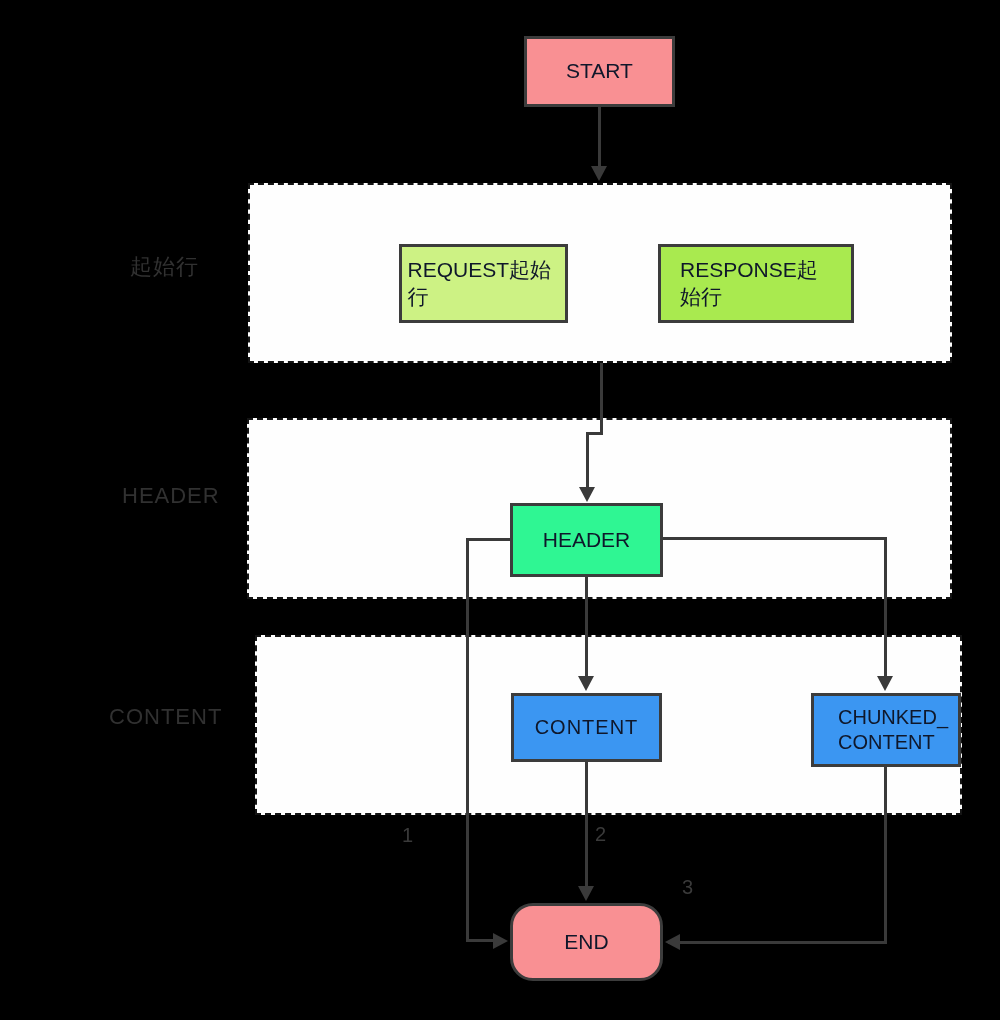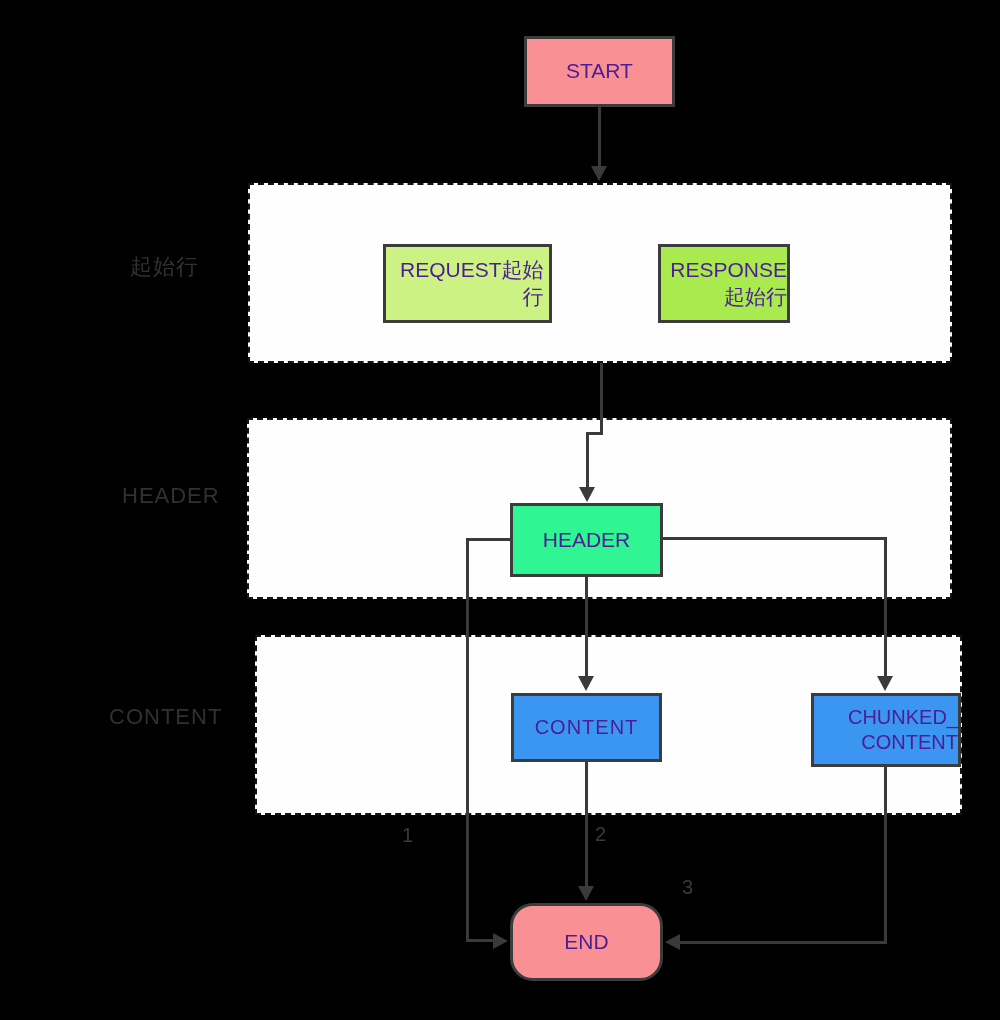--- a/index.html
+++ b/index.html
@@ -25,27 +25,27 @@
     position:absolute; color:#313131; font-size:22px;
     letter-spacing:1px; white-space:nowrap;
   }
   #label-startline { left:130px; top:252px; }
   #label-header    { left:122px; top:483px; }
   #label-content   { left:109px; top:704px; }
 
   
   .node {
     position:absolute; box-sizing:border-box;
-    border:3px solid #3C3C3C; color:#4c1d95;
+    border:3px solid #3C3C3C; color:#0f172a;
     display:flex; align-items:center; justify-content:center;
-    text-align:right; font-size:21px; line-height:1.25;
+    text-align:left; font-size:21px; line-height:1.25;
   }
   #node-start   { left:524px; top:36px;  width:151px; height:71px; }
   #node-request { left:383px; top:244px; width:169px; height:79px; }
-  #node-response{ left:658px; top:244px; width:132px; height:79px; }
+  #node-response{ left:658px; top:244px; width:196px; height:79px; }
   #node-header  { left:510px; top:503px; width:153px; height:74px; }
   #node-content { left:511px; top:693px; width:151px; height:69px; font-size:20px; letter-spacing:1px;}
   #node-chunked { left:811px; top:693px; width:150px; height:74px; font-size:20px;padding-left:24px; }
   #node-end     { left:510px; top:903px; width:153px; height:78px;border-radius:23px; }
   #node-request .node-text,#node-response .node-text { width:152px; }
   #node-chunked .node-text { width:132px; word-break:break-all; }
 
   
   .vline,.hline { position:absolute; background:#3A3A3A; }
   .vline { width:3px; } .hline { height:3px; }
@@ -102,21 +102,21 @@
   <div class="hline" style="left:668px; top:941px; width:219px;"></div>
   <div class="arr arr-left" style="left:665px; top:934px;"></div>
 
   <div class="edge-num" id="num-1">1</div>
   <div class="edge-num" id="num-2">2</div>
   <div class="edge-num" id="num-3">3</div>
 
   <div class="node" id="node-start" style="background-color: rgb(249, 144, 147);">
     <span class="node-text">START</span>
   </div>
-  <div class="node" id="node-request" style="background-color: rgb(205, 242, 132);">
+  <div class="node" id="node-request" style="background-color: rgb(205, 242, 132); margin-left: 16px;">
     <span class="node-text">REQUEST起始行</span>
   </div>
   <div class="node" id="node-response" style="background-color: rgb(169, 234, 79);">
     <span class="node-text">RESPONSE起始行</span>
   </div>
   <div class="node" id="node-header" style="background-color: rgb(47, 246, 147);">
     <span class="node-text">HEADER</span>
   </div>
   <div class="node" id="node-content" style="background-color: rgb(59, 150, 242);">
     <span class="node-text">CONTENT</span>

